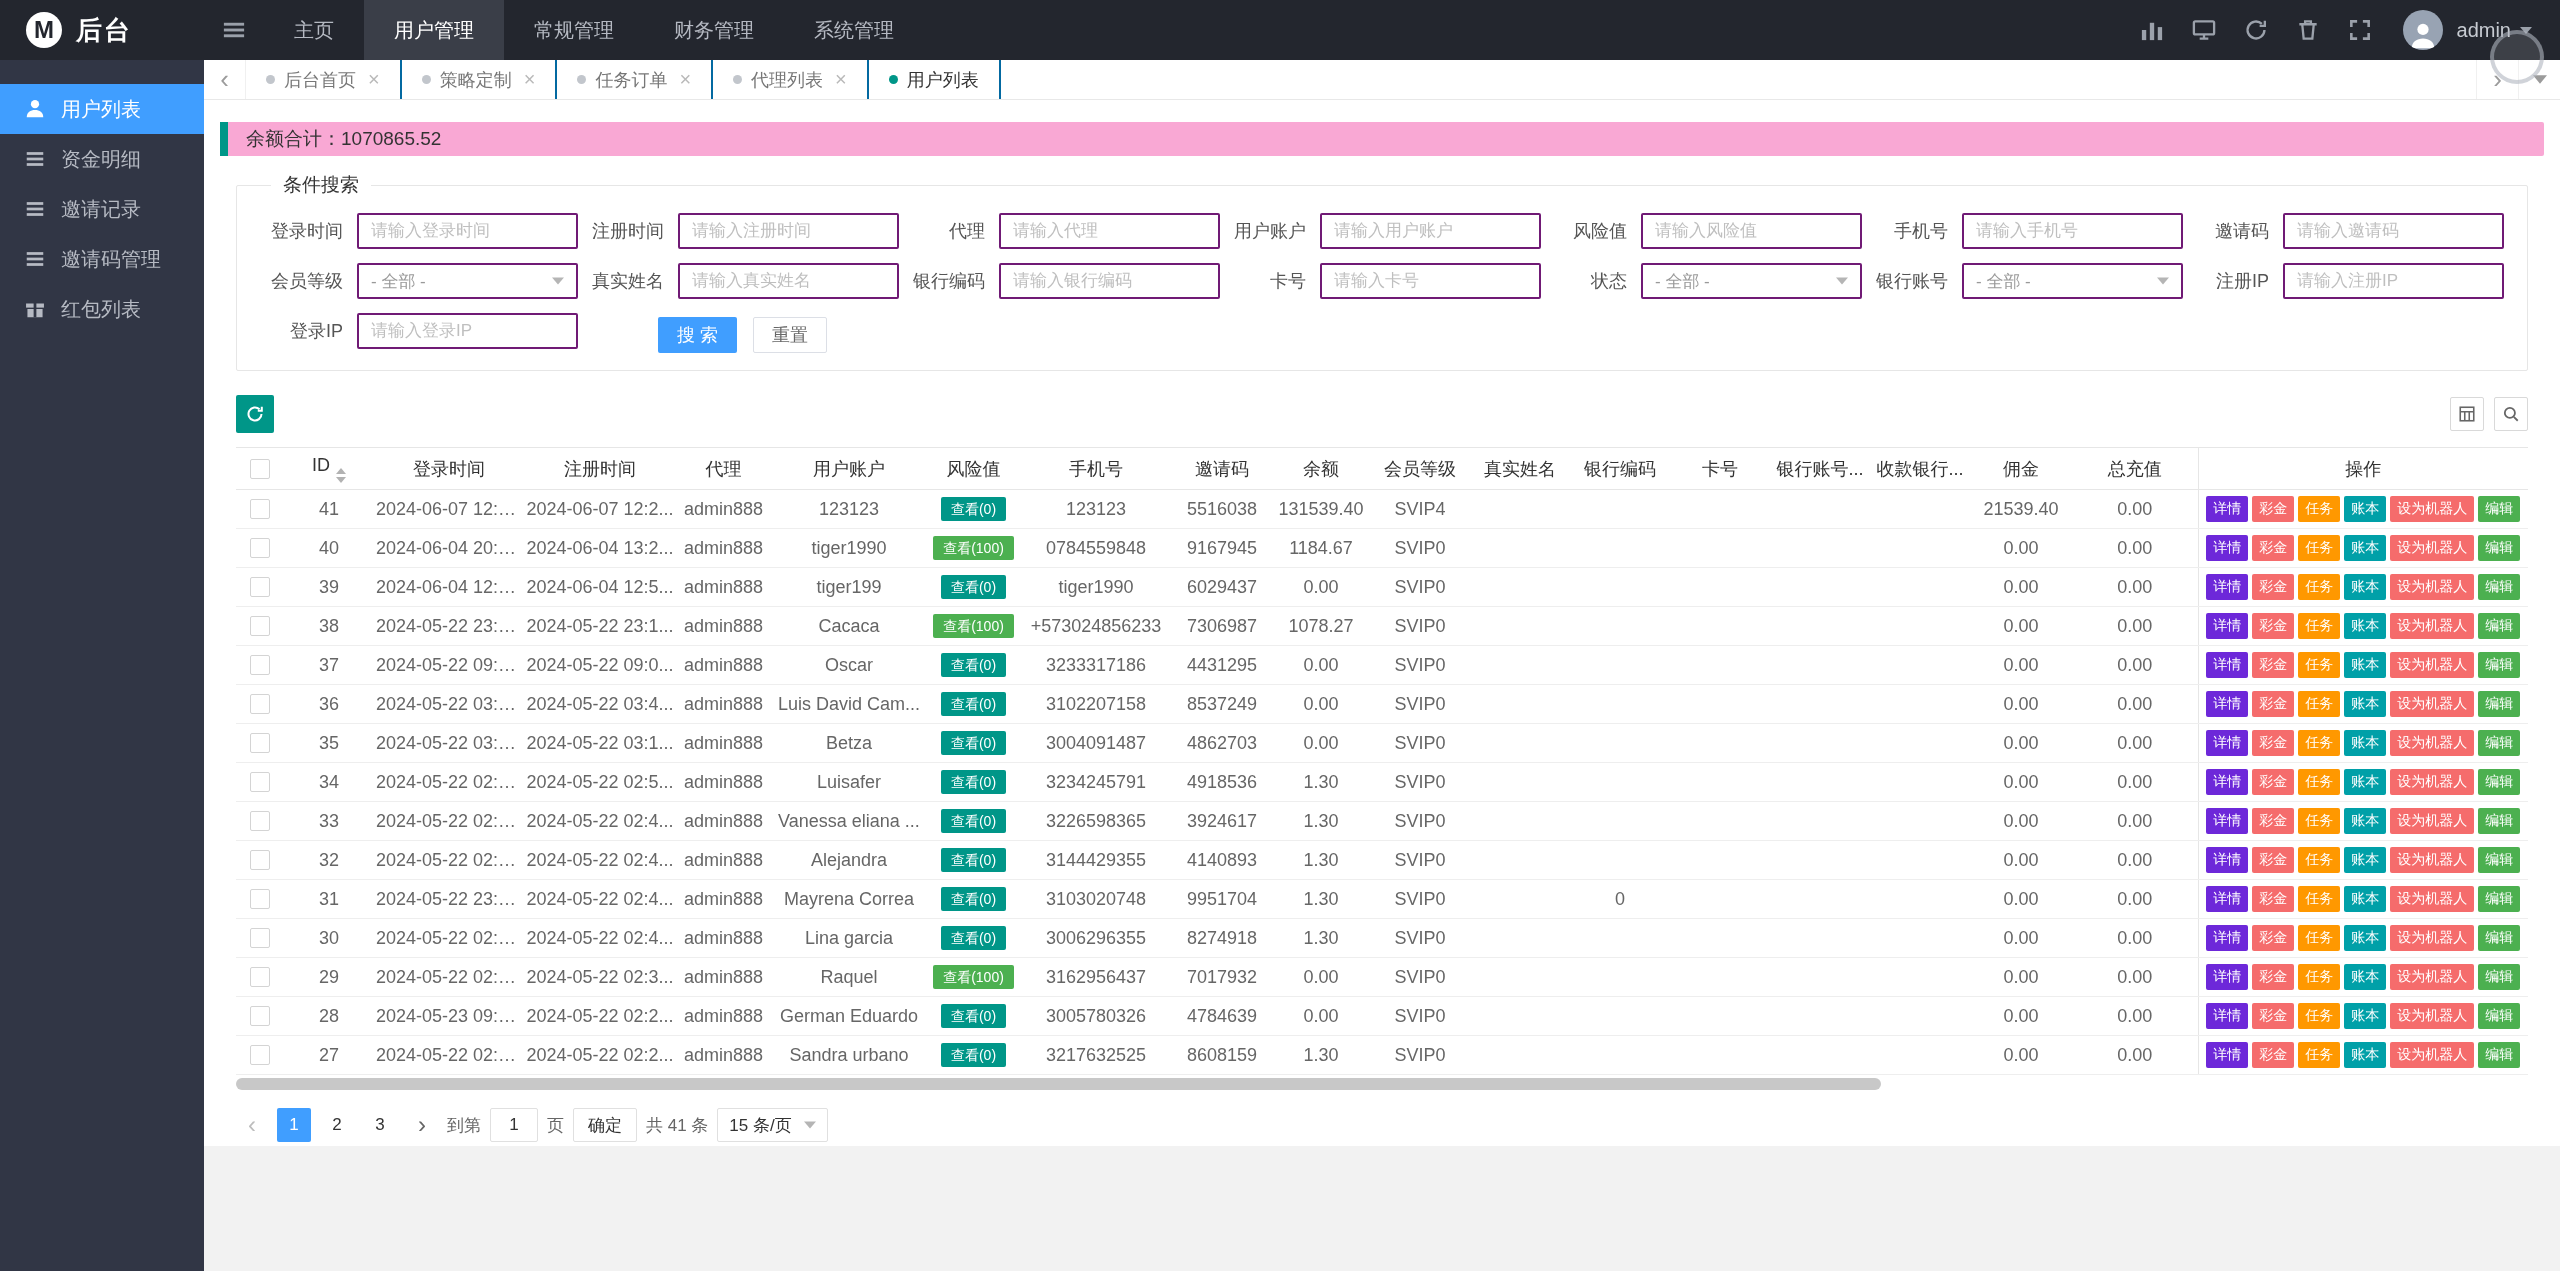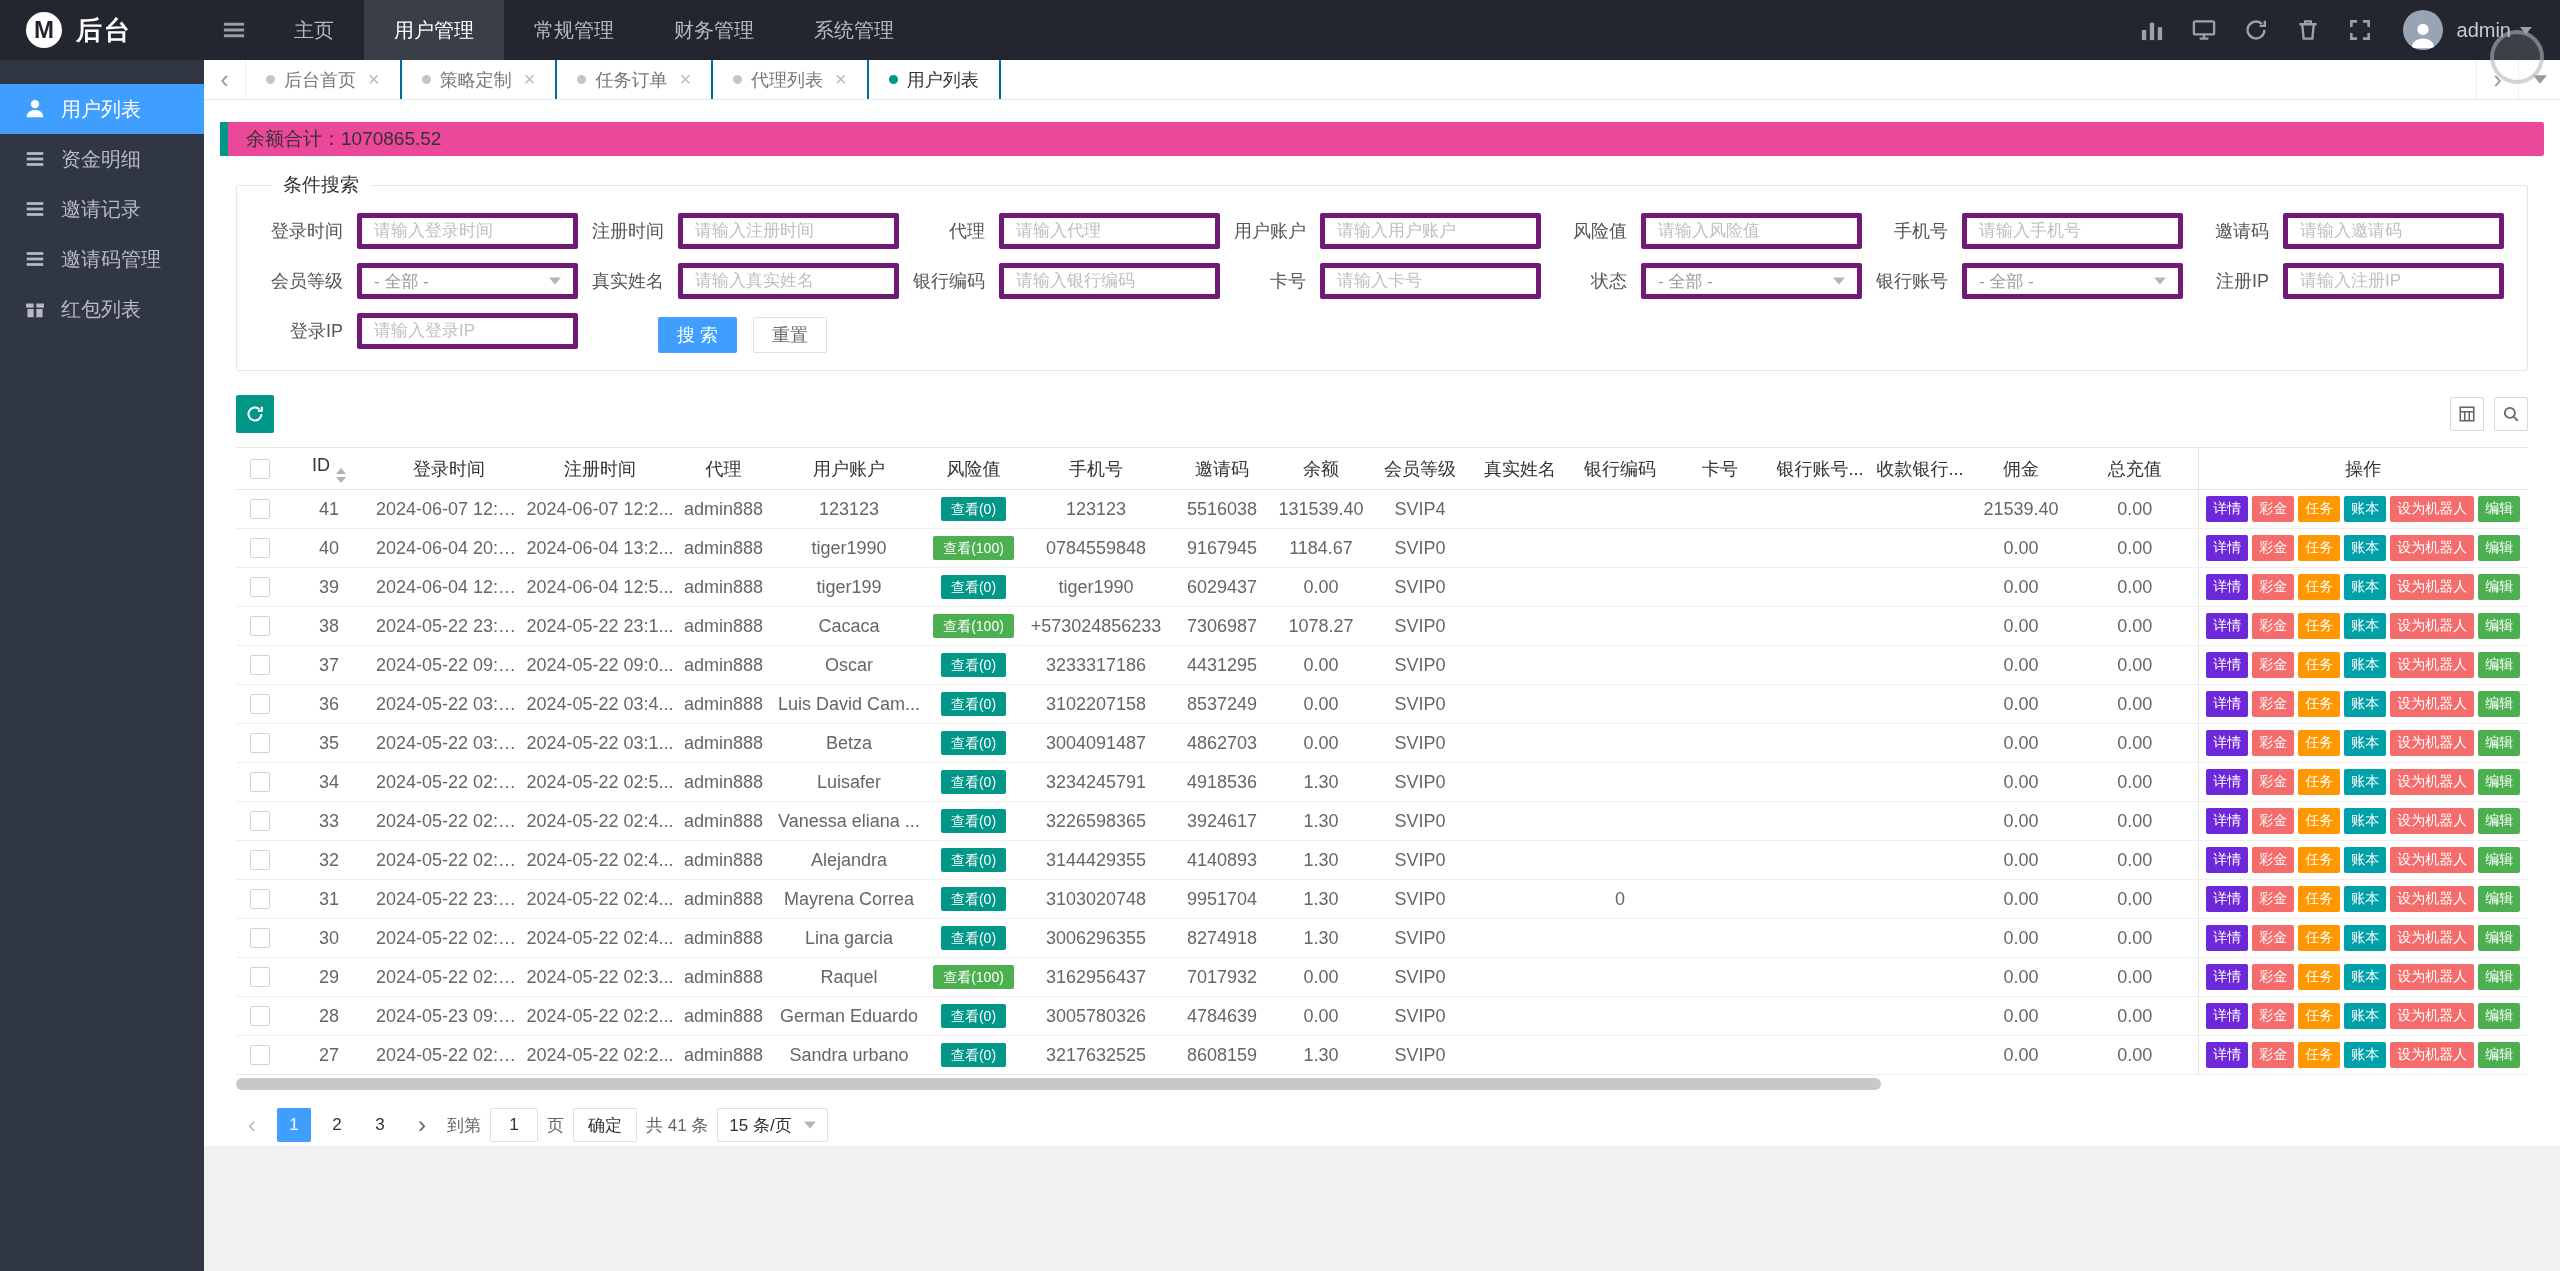--- a/index.html
+++ b/index.html
@@ -43,29 +43,29 @@
 .tab.active{color:#333}
 .tab-dot{width:9px;height:9px;border-radius:50%;background:#c2c6cc}
 .tab-dot.on{background:#009688}
 .tab-close{color:#b9b9b9;font-size:20px;margin-left:3px;cursor:pointer}
 .tabs-menu{width:42px;display:flex;align-items:center;justify-content:center;border-left:1px solid #f0f0f0;color:#9b9b9b;cursor:pointer}
 .tabs-menu svg{width:14px;height:9px}
 
 .content{background:#fff;height:1046px;padding:0 16px;overflow:hidden}
 
 
-.quote{margin-top:22px;height:34px;background:#ec4899;border-left:8px solid #009688;border-radius:0 2px 2px 0;display:flex;align-items:center;padding-left:18px;font-size:19px;color:#333}
+.quote{margin-top:22px;height:34px;background:#f9a8d4;border-left:8px solid #009688;border-radius:0 2px 2px 0;display:flex;align-items:center;padding-left:18px;font-size:19px;color:#333}
 
 
 .sfield{margin:16px 16px 0;border:1px solid #e6e6e6;padding:8px 20px 14px;border-radius:2px}
 .sfield legend{padding:0 12px;margin-left:14px;font-size:19px;color:#333}
 .form{display:flex;flex-wrap:wrap;align-items:center}
 .form-group{display:flex;align-items:center;width:321px;margin:7px 0}
 .form-label{width:100px;flex:none;text-align:right;padding-right:14px;font-size:18px;color:#555;white-space:nowrap}
-.form-input,.form-select{flex:1;min-width:0;height:36px;border:5px solid #701a75;border-radius:2px;padding:0 12px;font-size:17px;color:#333;background:#fff;font-family:inherit}
+.form-input,.form-select{flex:1;min-width:0;height:36px;border:2px solid #701a75;border-radius:2px;padding:0 12px;font-size:17px;color:#333;background:#fff;font-family:inherit}
 .form-input::placeholder{color:#bfbfbf}
 .form-select{display:flex;align-items:center;justify-content:space-between;color:#999;cursor:pointer}
 .sel-caret{display:flex;align-items:center;color:#b5b5b5}
 .sel-caret svg{width:12px;height:8px}
 .form-btns{display:flex;align-items:center;gap:16px;margin:7px 0 0 80px}
 .btn{height:36px;padding:0 18px;border-radius:2px;font-size:18px;border:1px solid transparent;cursor:pointer;font-family:inherit}
 .btn-primary{background:#409eff;color:#fff}
 .btn-default{background:#fff;border-color:#dcdfe6;color:#666}
 
 

